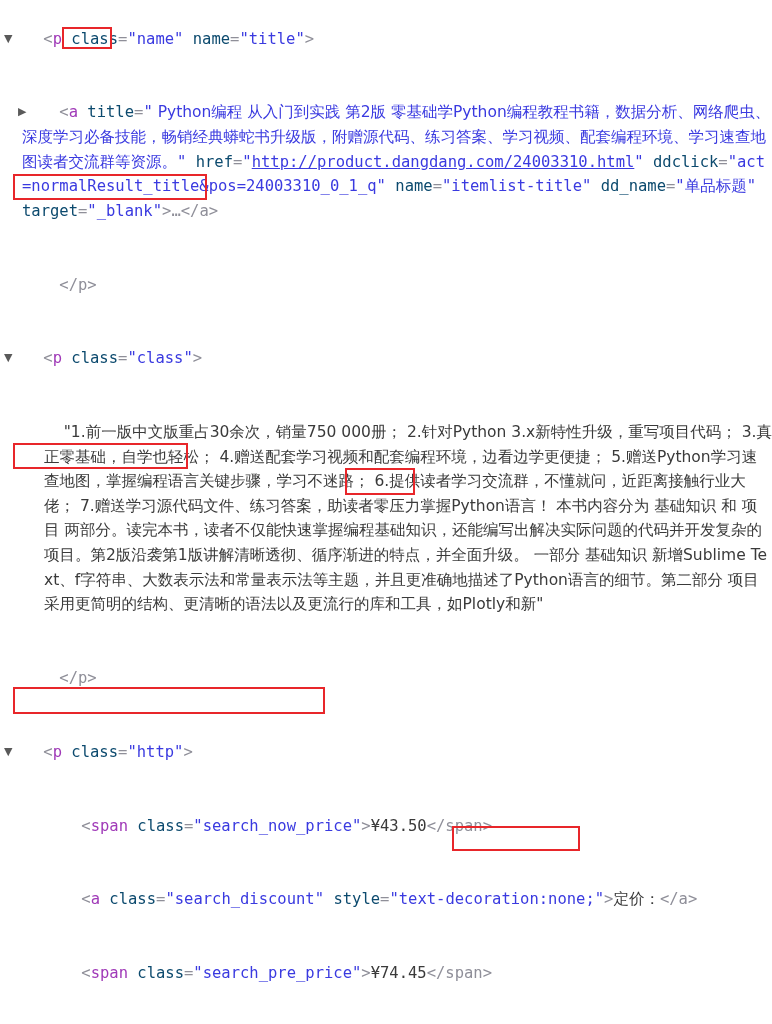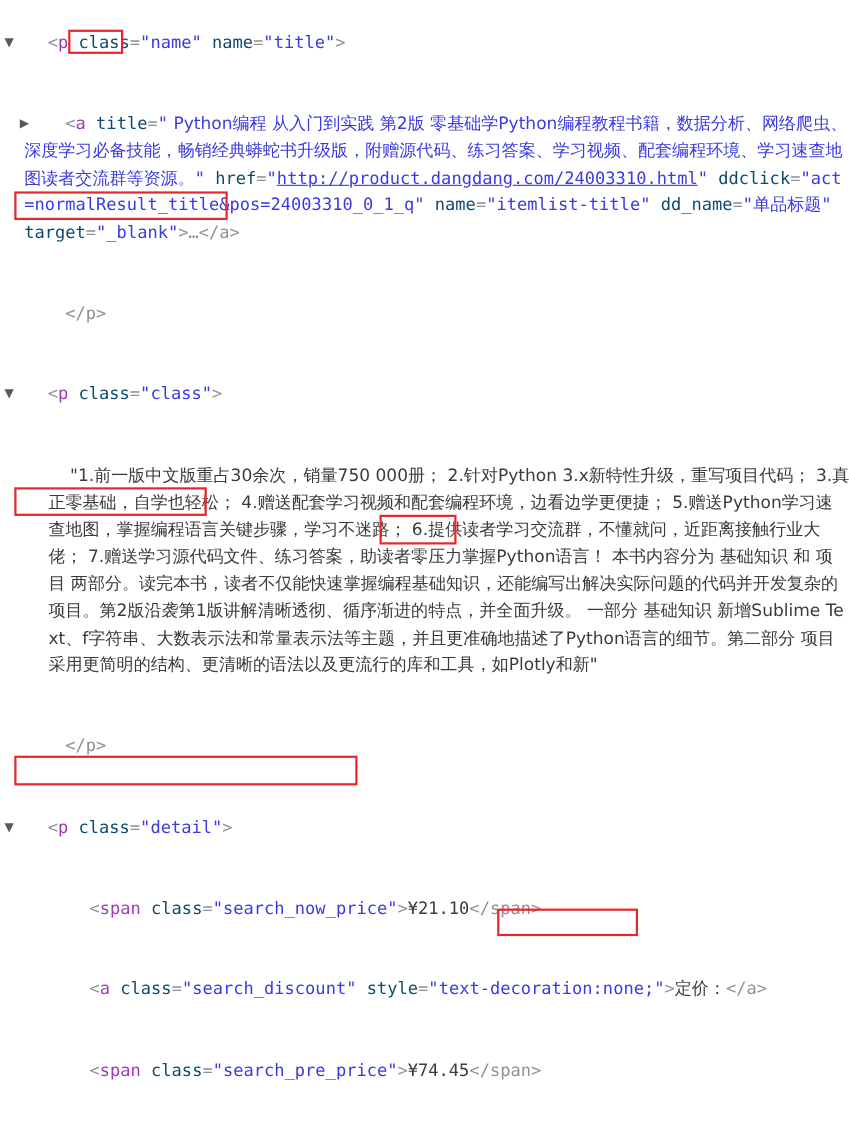--- a/index.html
+++ b/index.html
@@ -97,25 +97,25 @@
 
   <div class="ln i2 cjk" style="padding-left:44px;">
     <span class="txt">"1.前一版中文版重占30余次，销量750 000册； 2.针对Python 3.x新特性升级，重写项目代码； 3.真正零基础，自学也轻松； 4.赠送配套学习视频和配套编程环境，边看边学更便捷； 5.赠送Python学习速查地图，掌握编程语言关键步骤，学习不迷路； 6.提供读者学习交流群，不懂就问，近距离接触行业大佬； 7.赠送学习源代码文件、练习答案，助读者零压力掌握Python语言！ 本书内容分为 基础知识 和 项目 两部分。读完本书，读者不仅能快速掌握编程基础知识，还能编写出解决实际问题的代码并开发复杂的项目。第2版沿袭第1版讲解清晰透彻、循序渐进的特点，并全面升级。 一部分 基础知识 新增Sublime Text、f字符串、大数表示法和常量表示法等主题，并且更准确地描述了Python语言的细节。第二部分 项目 采用更简明的结构、更清晰的语法以及更流行的库和工具，如Plotly和新"</span>
   </div>
 
   <div class="ln i1">
     <span class="punct">&lt;/p&gt;</span>
   </div>
 
   <div class="ln i0">
-    <span class="tri">▼</span><span class="punct">&lt;</span><span class="tag">p</span> <span class="attr">class</span><span class="punct">=</span><span class="valq">"</span><span class="val">detail</span><span class="valq">"</span><span class="punct">&gt;</span>
+    <span class="tri">▼</span><span class="punct">&lt;</span><span class="tag">p</span> <span class="attr">class</span><span class="punct">=</span><span class="valq">"</span><span class="val">http</span><span class="valq">"</span><span class="punct">&gt;</span>
   </div>
 
   <div class="ln i2" style="padding-left:44px;">
-    <span class="punct">&lt;</span><span class="tag">span</span> <span class="attr">class</span><span class="punct">=</span><span class="valq">"</span><span class="val">search_now_price</span><span class="valq">"</span><span class="punct">&gt;</span><span class="txt">¥21.10</span><span class="punct">&lt;/span&gt;</span>
+    <span class="punct">&lt;</span><span class="tag">span</span> <span class="attr">class</span><span class="punct">=</span><span class="valq">"</span><span class="val">search_now_price</span><span class="valq">"</span><span class="punct">&gt;</span><span class="txt">¥43.50</span><span class="punct">&lt;/span&gt;</span>
   </div>
 
   <div class="ln i2" style="padding-left:44px;">
     <span class="punct">&lt;</span><span class="tag">a</span> <span class="attr">class</span><span class="punct">=</span><span class="valq">"</span><span class="val">search_discount</span><span class="valq">"</span> <span class="attr">style</span><span class="punct">=</span><span class="valq">"</span><span class="val">text-decoration:none;</span><span class="valq">"</span><span class="punct">&gt;</span><span class="txt cjk">定价：</span><span class="punct">&lt;/a&gt;</span>
   </div>
 
   <div class="ln i2" style="padding-left:44px;">
     <span class="punct">&lt;</span><span class="tag">span</span> <span class="attr">class</span><span class="punct">=</span><span class="valq">"</span><span class="val">search_pre_price</span><span class="valq">"</span><span class="punct">&gt;</span><span class="txt">¥74.45</span><span class="punct">&lt;/span&gt;</span>
   </div>
 

